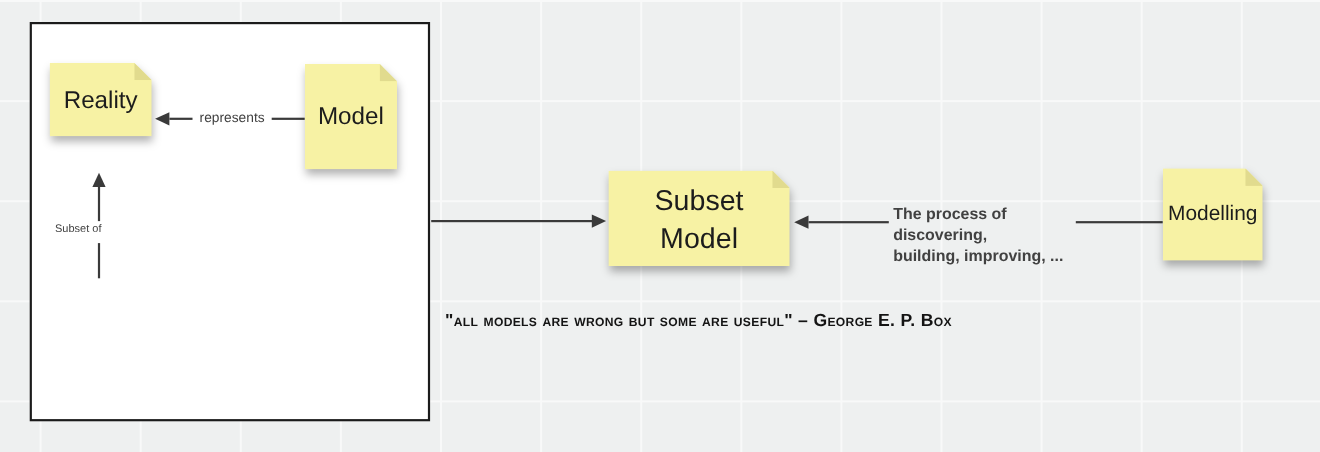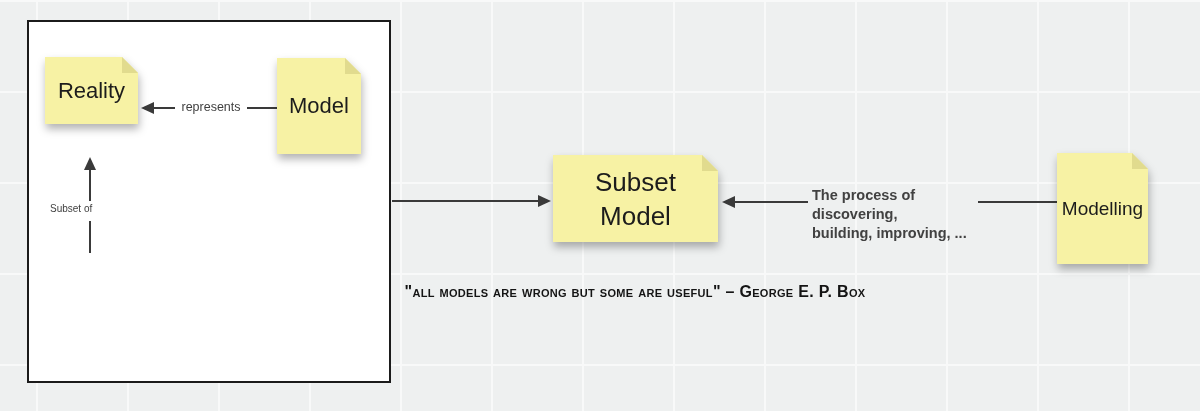--- a/index.html
+++ b/index.html
@@ -49,21 +49,21 @@
     position: absolute;
     top: 0; right: 0;
     width: 16px; height: 16px;
     background: #e1db8e;
     clip-path: polygon(0 0, 100% 100%, 0 100%);
   }
   .note-reality       { left: 45px;  top: 57px;  width: 93px;  height: 67px; }
   .note-model         { left: 277px; top: 58px;  width: 84px;  height: 96px; }
   .note-domain        { left: 47px;  top: 253px; width: 91px;  height: 90px; }
   .note-domain-model  { left: 553px; top: 155px; width: 165px; height: 87px; }
-  .note-modelling     { left: 1057px;top: 153px; width: 91px;  height: 111px; border-radius: 32px; }
+  .note-modelling     { left: 1057px;top: 153px; width: 91px;  height: 84px; border-radius: 32px; }
   .note-reality  .note-body, .note-model .note-body, .note-domain .note-body { font-size: 22px; }
   .note-domain-model .note-body { font-size: 26px; line-height: 34px; }
   .note-modelling    .note-body { font-size: 19px; }
 
   
   .seg-h { position: absolute; height: 2px; background: #3a3a3a; }
   .seg-v { position: absolute; width: 2px;  background: #3a3a3a; }
   .arrow-left {
     position: absolute; width: 0; height: 0;
     border-top: 6px solid transparent;

